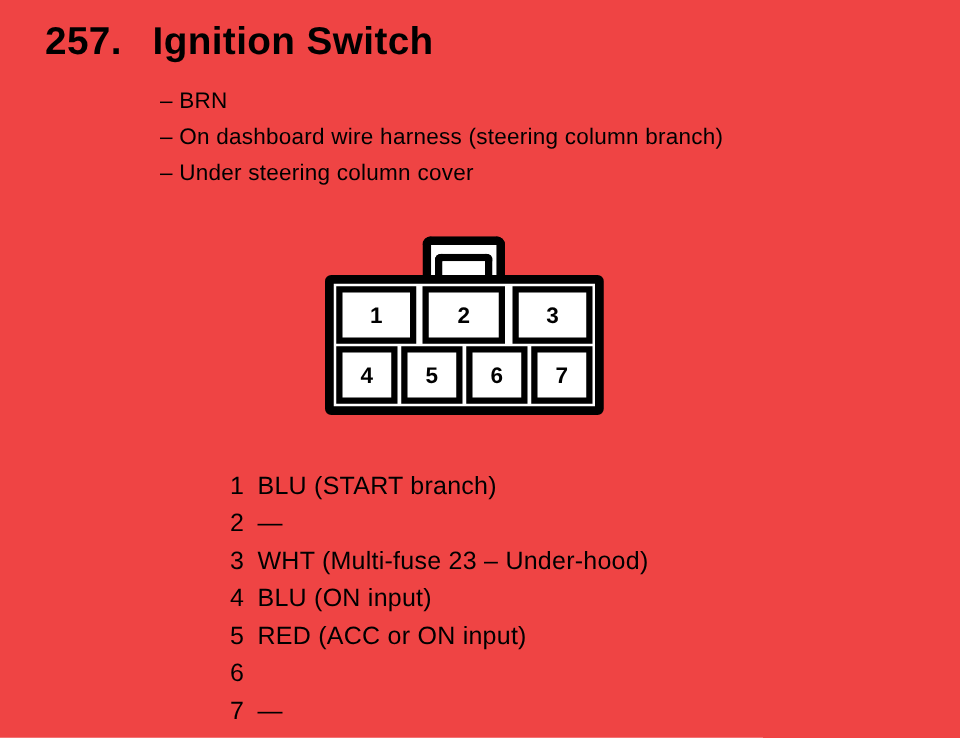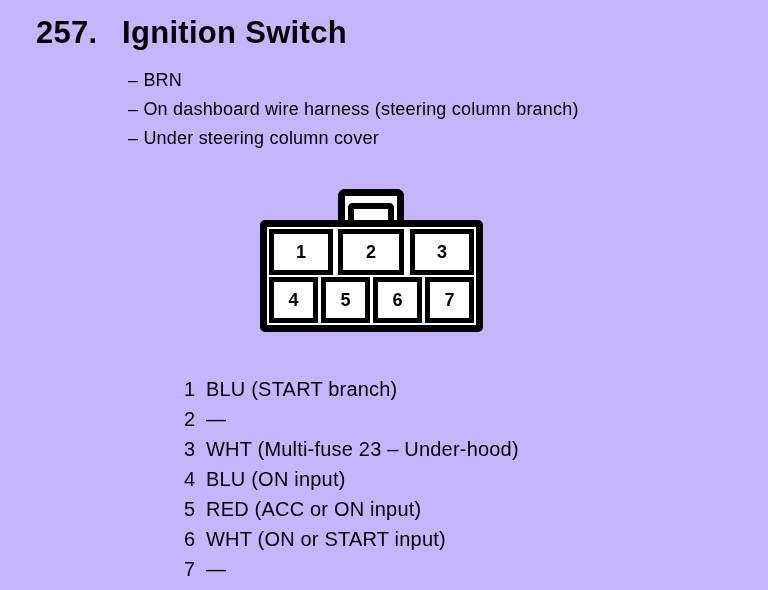--- a/index.html
+++ b/index.html
@@ -3,21 +3,21 @@
 <meta charset="utf-8">
 <style>
   html, body { margin: 0; padding: 0; }
   body {
     width: 768px; height: 590px;
     background: #ffffff;
     font-family: "Liberation Sans", sans-serif;
     color: #000000;
     -webkit-font-smoothing: antialiased;
   }
-  .page { position: relative; width: 768px; height: 590px; background: #c4b5fd; overflow: hidden; }
+  .page { position: relative; width: 768px; height: 590px; background: #ef4444; overflow: hidden; }
 
   
   .title-row {
     position: absolute; left: 36px; top: 15px;
     font-size: 31px; font-weight: bold; line-height: 36px;
     white-space: nowrap; letter-spacing: 0.3px;
   }
   .title-num { display: inline-block; width: 86px; }
 
   
@@ -114,21 +114,20 @@
     <div class="pin-row">
       <span class="pin-num">4</span>
       <span class="pin-desc">BLU (ON input)</span>
     </div>
     <div class="pin-row">
       <span class="pin-num">5</span>
       <span class="pin-desc">RED (ACC or ON input)</span>
     </div>
     <div class="pin-row">
       <span class="pin-num">6</span>
-      <span class="pin-desc">WHT (ON or START input)</span>
     </div>
     <div class="pin-row">
       <span class="pin-num">7</span>
       <span class="pin-desc">—</span>
     </div>
   </div>
 
 </div>
 
 </body></html>

